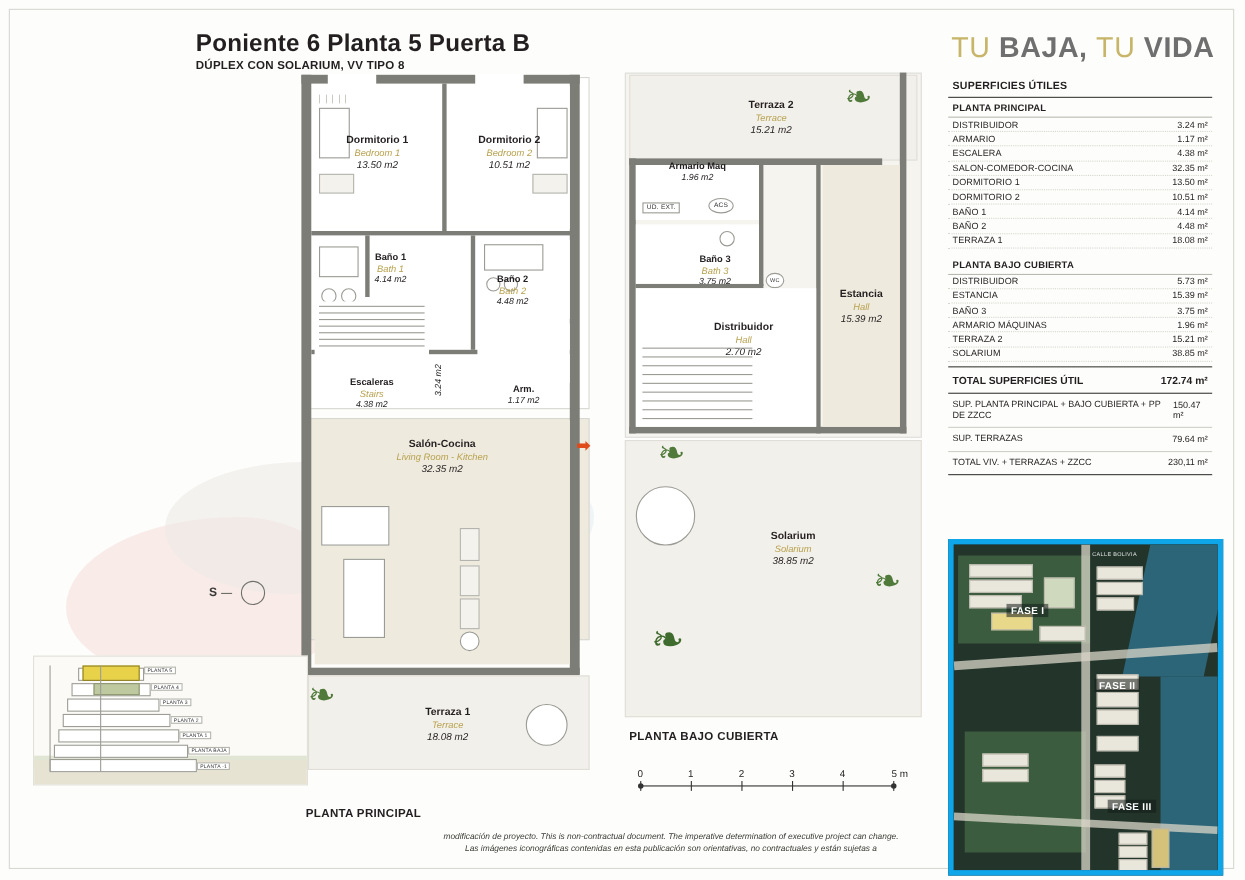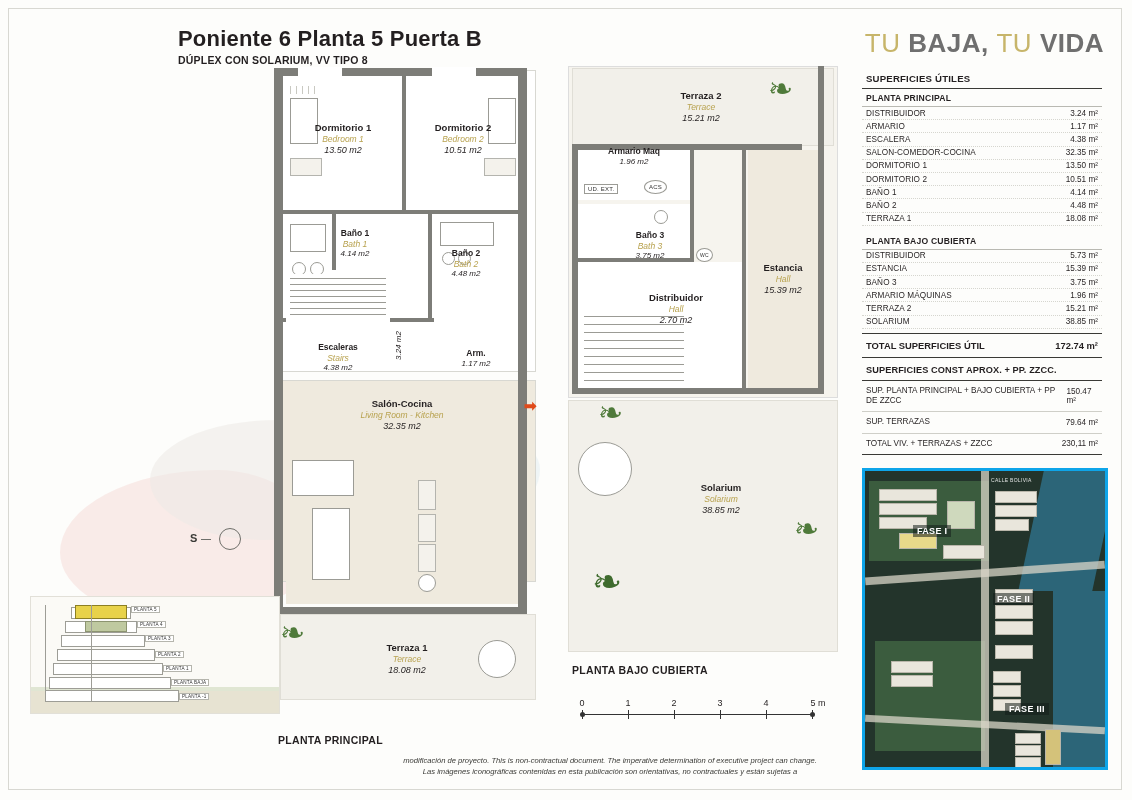--- a/index.html
+++ b/index.html
@@ -122,22 +122,22 @@
   }
   .table .row2{
     display:flex;justify-content:space-between;align-items:center;
     padding:5px 4px;border-bottom:.8px solid #cfcfc8;gap:6px;
   }
   .table .row2 .nm{line-height:1.25;}
   .table .row2.last{border-bottom:1.4px solid #3a3a36;}
 
   
   .site{
-    position:absolute;left:862px;top:468px;width:240px;height:296px;
-    background:#1c2a25;overflow:hidden;border:3px solid #0ea5e9;
+    position:absolute;left:862px;top:490px;width:240px;height:296px;
+    background:#1c2a25;overflow:hidden;border:5px solid #0ea5e9;
   }
   .site .water{position:absolute;background:#2e6f86;opacity:.85;}
   .site .green{position:absolute;background:#3c5f3c;opacity:.9;}
   .site .road{position:absolute;background:#d9d6c8;opacity:.75;}
   .site .blk{position:absolute;background:#e9e6dc;border:.5px solid #b9b6aa;}
   .site .blk.y{background:#e8d98a;}
   .site .blk.g{background:#cfd9bd;}
   .site .phase{
     position:absolute;font-size:9px;font-weight:bold;color:#fff;
     background:rgba(20,30,26,.55);padding:1px 4px;letter-spacing:.3px;
@@ -472,21 +472,20 @@
     <div class="row">
       <span class="nm">SOLARIUM</span>
       <span class="vl">38.85 m²</span>
     </div>
 
     <div class="total">
       <span>TOTAL SUPERFICIES ÚTIL</span>
       <span>172.74 m²</span>
     </div>
 
-    <div class="hdr2">SUPERFICIES CONST APROX. + PP. ZZCC.</div>
     <div class="row2">
       <span class="nm">SUP. PLANTA PRINCIPAL + BAJO CUBIERTA + PP DE ZZCC</span>
       <span class="vl">150.47 m²</span>
     </div>
     <div class="row2">
       <span class="nm">SUP. TERRAZAS</span>
       <span class="vl">79.64 m²</span>
     </div>
     <div class="row2 last">
       <span class="nm">TOTAL VIV. + TERRAZAS + ZZCC</span>

